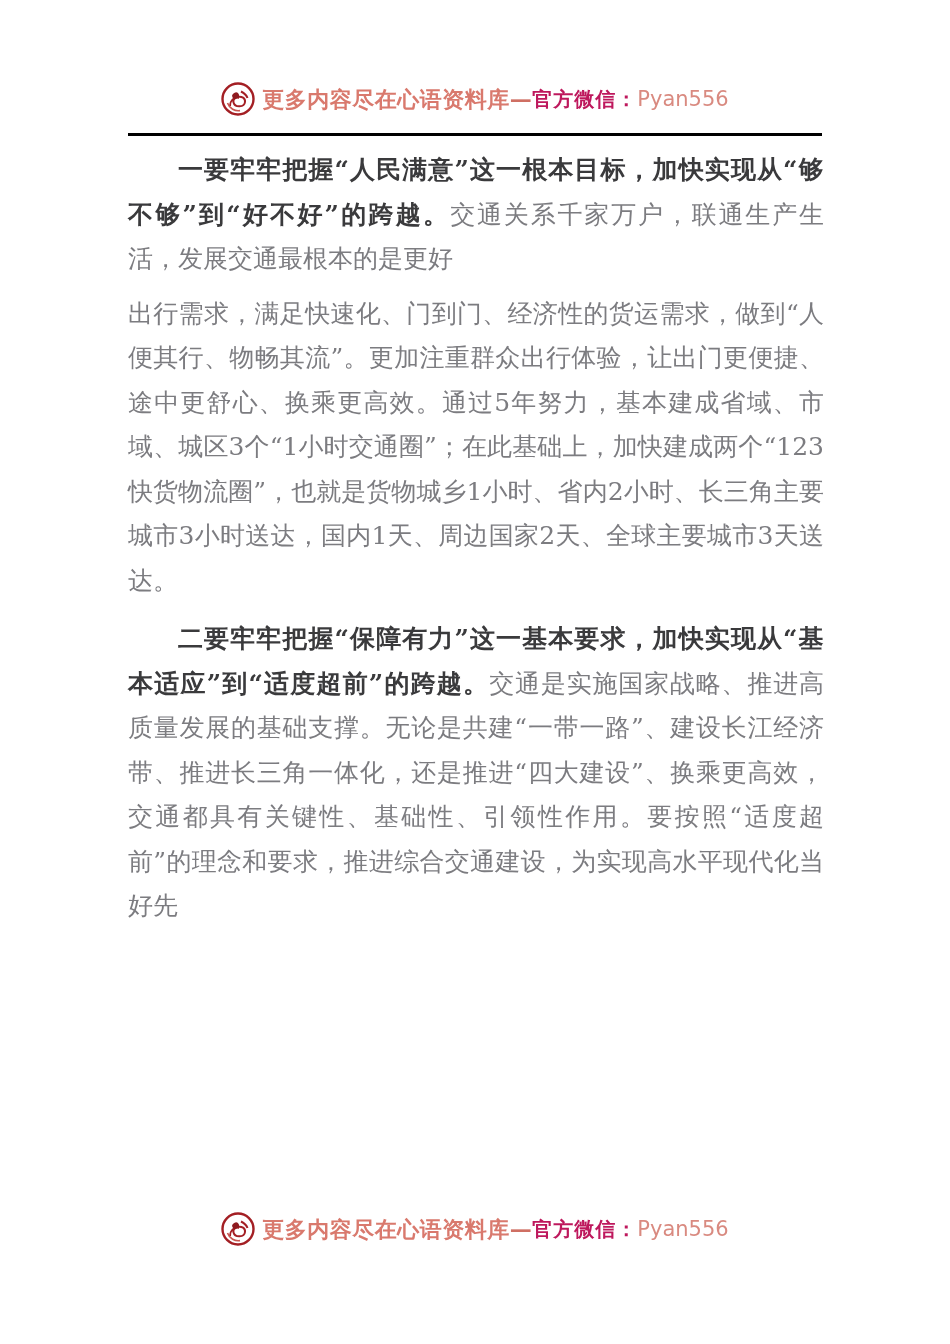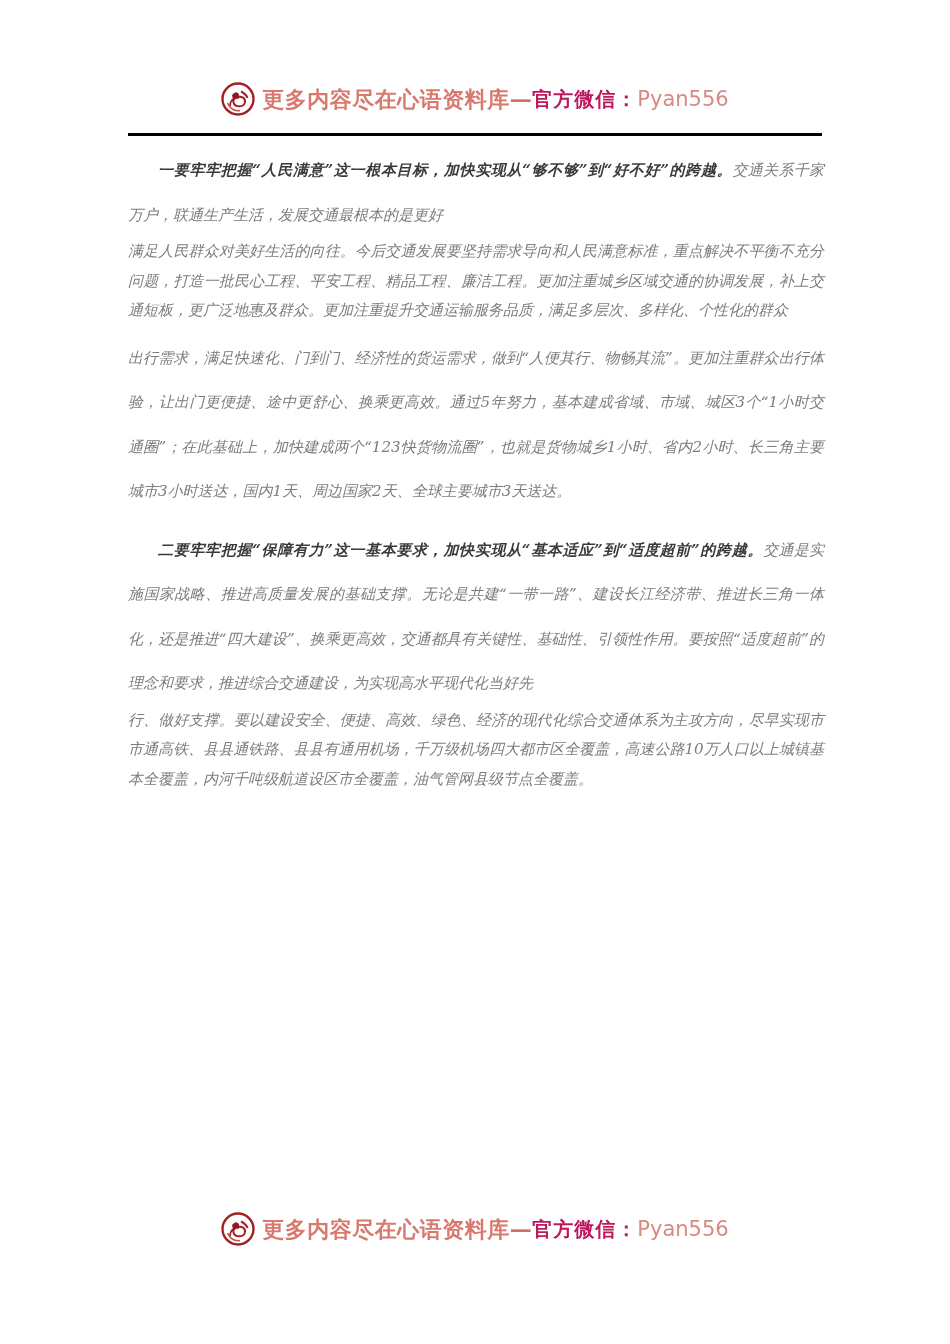--- a/index.html
+++ b/index.html
@@ -71,24 +71,23 @@
   .content {
     position: absolute;
     left: 128px;
     top: 148px;
     width: 696px;
   }
 
   .para {
     margin: 0;
     color: #7c7c80;
-    font-size: 15px;
+    font-size: 25px;
     text-align: justify;
     text-justify: inter-ideograph;
-    font-style: italic;
   }
 
   .para .lead {
     color: #3a3a3c;
     font-weight: 700;
     letter-spacing: 0.4px;
   }
 
   
   .lh-loose   { line-height: 44.5px; }
@@ -118,31 +117,29 @@
     <span class="wm-text wm-sub">官方微信：</span>
     <span class="wm-text wm-id">Pyan556</span>
   </div>
 
   <div class="hrule"></div>
 
   <div class="content">
 
     <p class="para lh-loose indent"><span class="lead">一要牢牢把握“人民满意”这一根本目标，加快实现从“够不够”到“好不好”的跨越。</span><span>交通关系千家万户，联通生产生活，发展交通最根本的是更好</span></p>
 
-    <p class="para lh-tight">满足人民群众对美好生活的向往。今后交通发展要坚持需求导向和人民满意标准，重点解决不平衡不充分问题，打造一批民心工程、平安工程、精品工程、廉洁工程。更加注重城乡区域交通的协调发展，补上交通短板，更广泛地惠及群众。更加注重提升交通运输服务品质，满足多层次、多样化、个性化的群众</p>
 
     <div class="spacer-10"></div>
 
     <p class="para lh-loose">出行需求，满足快速化、门到门、经济性的货运需求，做到“人便其行、物畅其流”。更加注重群众出行体验，让出门更便捷、途中更舒心、换乘更高效。通过5年努力，基本建成省域、市域、城区3个“1小时交通圈”；在此基础上，加快建成两个“123快货物流圈”，也就是货物城乡1小时、省内2小时、长三角主要城市3小时送达，国内1天、周边国家2天、全球主要城市3天送达。</p>
 
     <div class="spacer-14"></div>
 
     <p class="para lh-loose indent"><span class="lead">二要牢牢把握“保障有力”这一基本要求，加快实现从“基本适应”到“适度超前”的跨越。</span><span>交通是实施国家战略、推进高质量发展的基础支撑。无论是共建“一带一路”、建设长江经济带、推进长三角一体化，还是推进“四大建设”、换乘更高效，交通都具有关键性、基础性、引领性作用。要按照“适度超前”的理念和要求，推进综合交通建设，为实现高水平现代化当好先</span></p>
 
-    <p class="para lh-tight">行、做好支撑。要以建设安全、便捷、高效、绿色、经济的现代化综合交通体系为主攻方向，尽早实现市市通高铁、县县通铁路、县县有通用机场，千万级机场四大都市区全覆盖，高速公路10万人口以上城镇基本全覆盖，内河千吨级航道设区市全覆盖，油气管网县级节点全覆盖。</p>
 
     <div class="spacer-14"></div>
 
 
 
   </div>
 
   <div class="wm-bar wm-footer">
     <span class="wm-logo">
       <svg viewBox="0 0 34 34" xmlns="http://www.w3.org/2000/svg">

